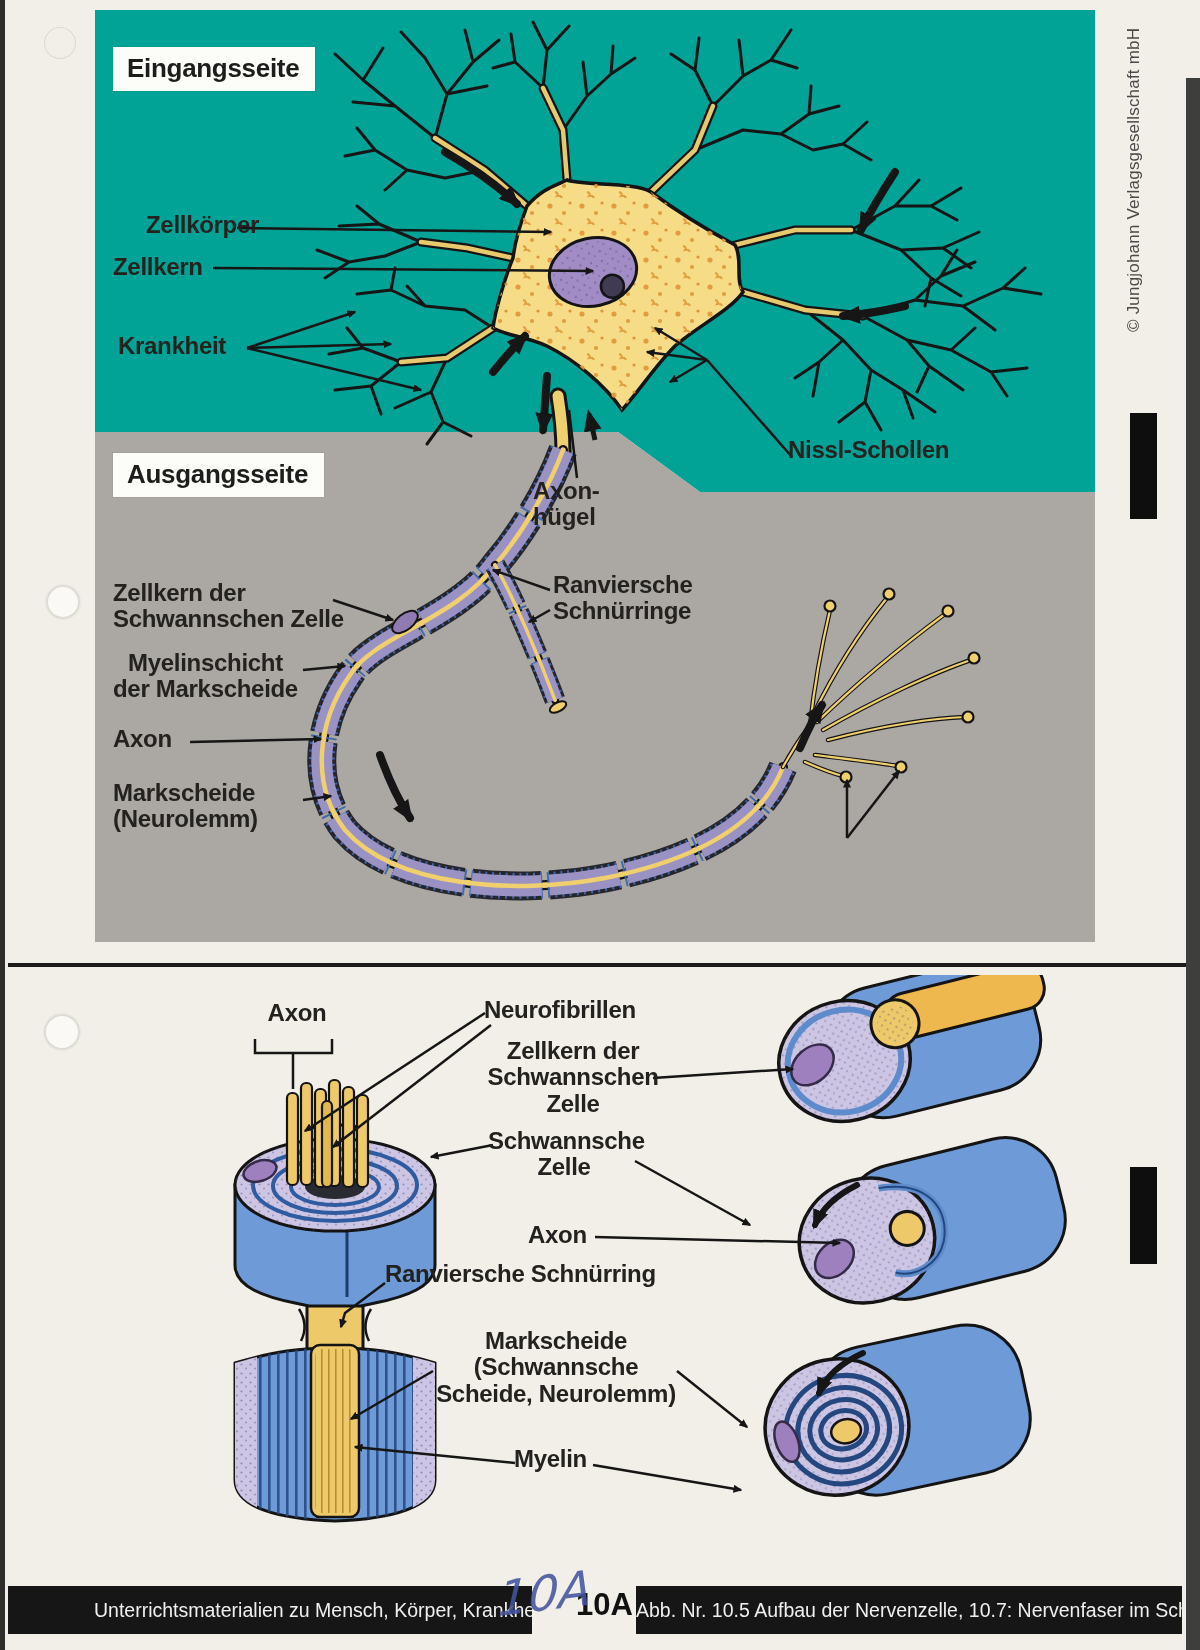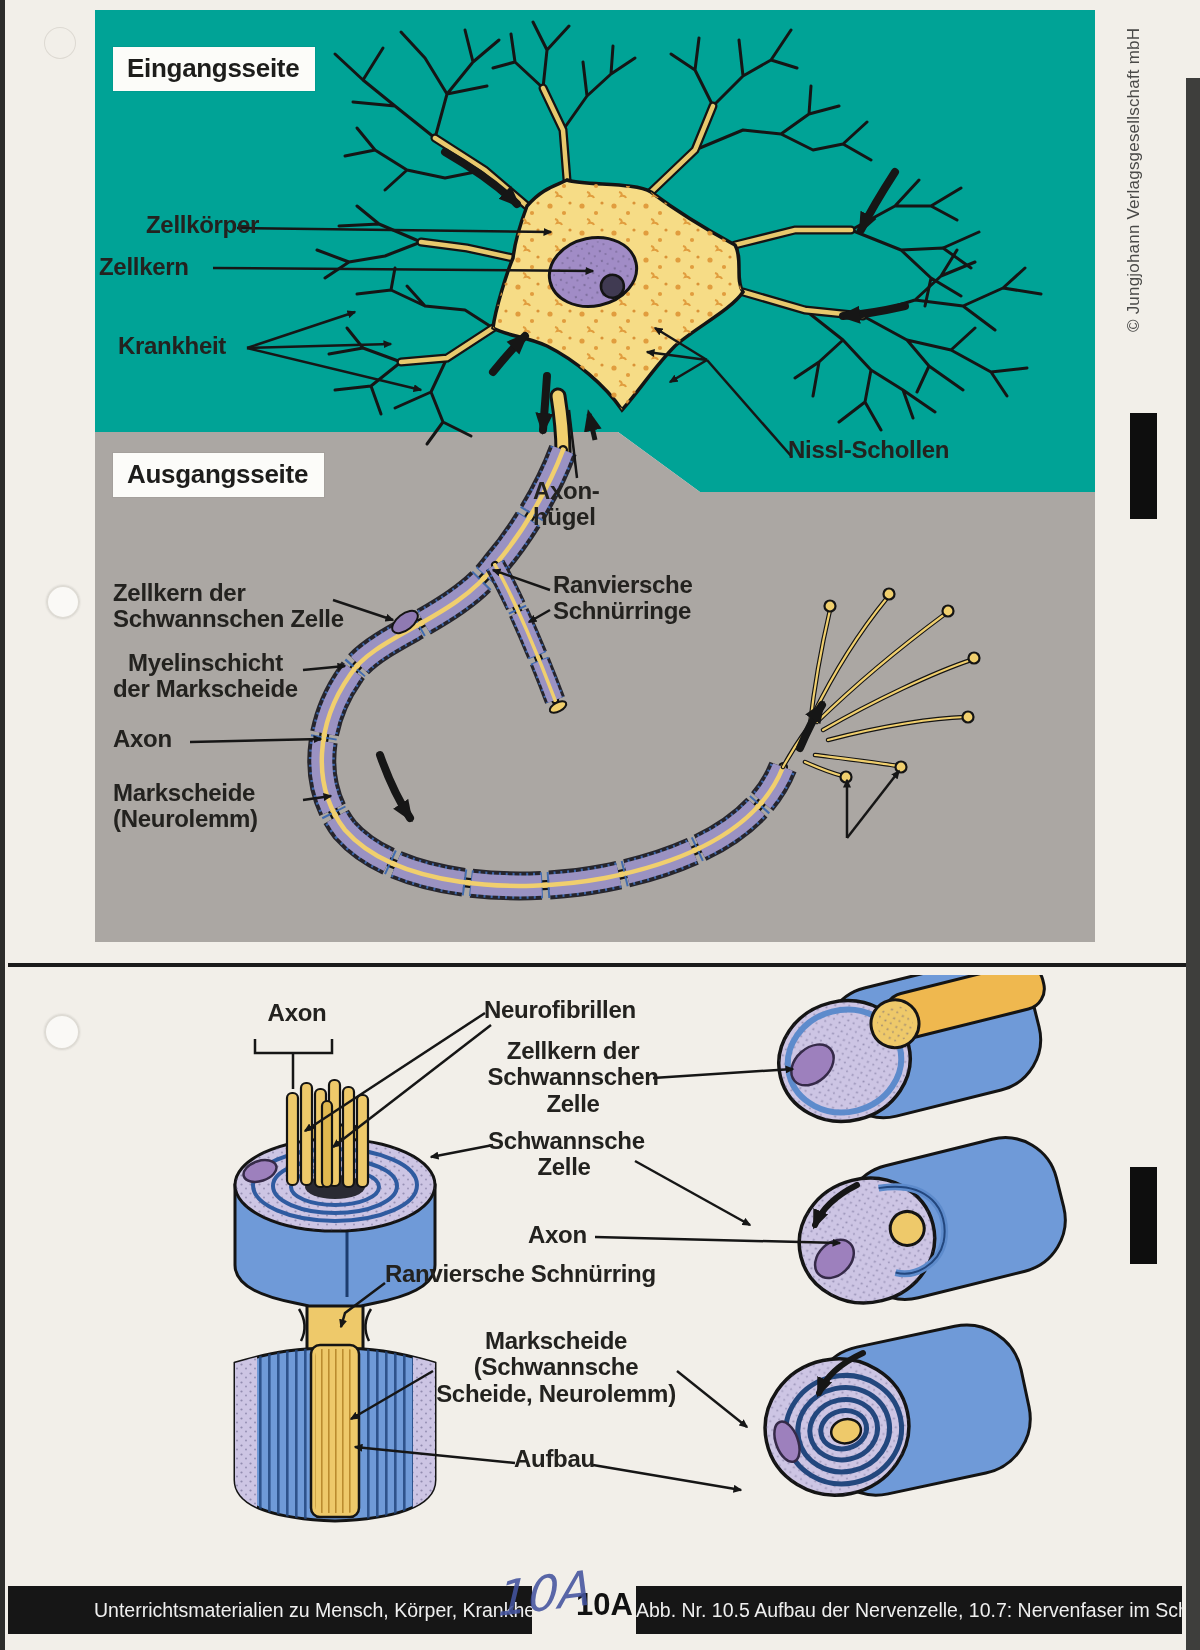--- a/index.html
+++ b/index.html
@@ -202,21 +202,21 @@
       <path d="M95,732 L226,729" marker-end="url(#mS)"></path>
       <path d="M208,790 L236,786" marker-end="url(#mS)"></path>
       <path d="M752,828 L752,770" marker-end="url(#mS)"></path>
       <path d="M752,828 L804,761" marker-end="url(#mS)"></path>
     </g>
   </svg>
 
   <div class="hbox" style="left:113px;top:47px;">Eingangsseite</div>
   <div class="hbox" style="left:113px;top:453px;">Ausgangsseite</div>
   <div class="lbl" style="left:113px;top:212px;margin-left:33px;">Zellkörper</div>
-  <div class="lbl" style="left:99px;top:254px;">Zellkern</div>
+  <div class="lbl" style="left:113px;top:254px;">Zellkern</div>
   <div class="lbl" style="left:118px;top:333px;">Krankheit</div>
   <div class="lbl" style="left:788px;top:437px;">Nissl-Schollen</div>
   <div class="lbl" style="left:533px;top:478px;">Axon-
 hügel</div>
   <div class="lbl" style="left:113px;top:580px;">Zellkern der
 Schwannschen Zelle</div>
   <div class="lbl" style="left:553px;top:572px;">Ranviersche
 Schnürringe</div>
   <div class="lbl" style="left:113px;top:650px;text-align:center;">Myelinschicht
 der Markscheide</div>
@@ -352,21 +352,21 @@
   <div class="lbl center" style="left:486px;top:1038px;width:174px;">Zellkern der
 Schwannschen
 Zelle</div>
   <div class="lbl center" style="left:488px;top:1128px;width:152px;">Schwannsche
 Zelle</div>
   <div class="lbl" style="left:528px;top:1222px;">Axon</div>
   <div class="lbl" style="left:385px;top:1261px;">Ranviersche Schnürring</div>
   <div class="lbl center" style="left:428px;top:1328px;width:256px;">Markscheide
 (Schwannsche
 Scheide, Neurolemm)</div>
-  <div class="lbl" style="left:514px;top:1446px;">Aufbau</div>
+  <div class="lbl" style="left:514px;top:1446px;">Myelin</div>
 
   <div class="abs" id="left-edge"></div>
   <div class="abs" id="right-strip"></div>
   <div class="abs tab" style="top:413px;height:106px;"></div>
   <div class="abs tab" style="top:1167px;height:97px;"></div>
 
   <div id="copyright">© Jungjohann Verlagsgesellschaft mbH</div>
 
   <div class="bar" id="bar-left">Unterrichtsmaterialien zu Mensch, Körper, Krankheit</div>
   <div class="bar" id="bar-right">Abb. Nr. 10.5 Aufbau der Nervenzelle, 10.7: Nervenfaser im Schnitt</div>

